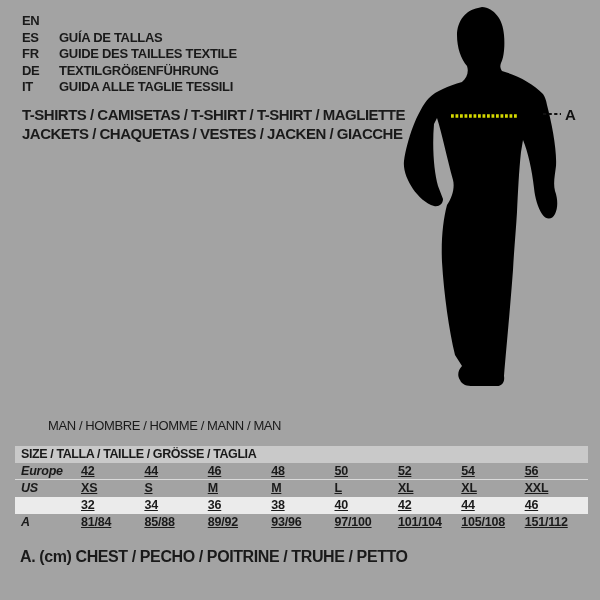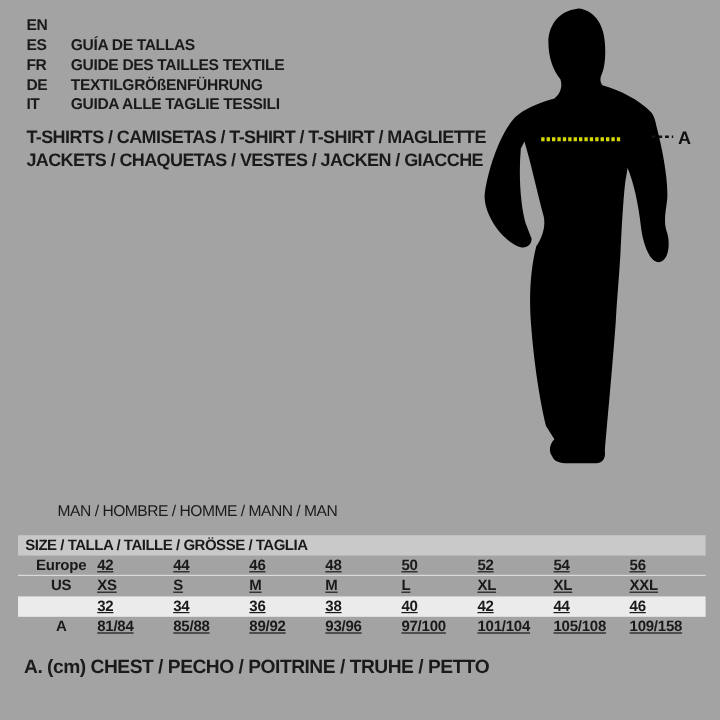--- a/index.html
+++ b/index.html
@@ -28,21 +28,21 @@
   .theader {
     height:17px; line-height:17px; background:#c9c9c9;
     font-size:12.5px; font-weight:700; padding-left:6px; letter-spacing:-0.4px;
   }
   .trow {
     display:grid; grid-template-columns:66px repeat(8, 1fr);
     height:17px; line-height:17px; font-size:12.5px; font-weight:600; letter-spacing:-0.2px;
   }
   .trow.shaded { background:#ebebeb; }
   .tbody .trow:first-child { border-bottom:1px solid #dadada; }
-  .tlabel { padding-left:6px; text-align:center; }
+  .tlabel { padding-left:6px; text-align:left;font-style:italic; }
   .tcell { text-align:left;text-decoration:underline; }
 
   
   .footnote { position:absolute; left:20px; top:548px; font-size:16px; font-weight:700; letter-spacing:-0.4px; }
 </style>
 </head>
 <body>
 
 <div class="page">
 
@@ -160,20 +160,20 @@
         </div>
         <div class="trow">
           <div class="tlabel">A</div>
           <div class="tcell">81/84</div>
           <div class="tcell">85/88</div>
           <div class="tcell">89/92</div>
           <div class="tcell">93/96</div>
           <div class="tcell">97/100</div>
           <div class="tcell">101/104</div>
           <div class="tcell">105/108</div>
-          <div class="tcell">109/158</div>
+          <div class="tcell">151/112</div>
         </div>
       </div>
   </div>
 
   <div class="footnote">A. (cm) CHEST / PECHO / POITRINE / TRUHE / PETTO</div>
 
 </div>
 
 </body></html>

